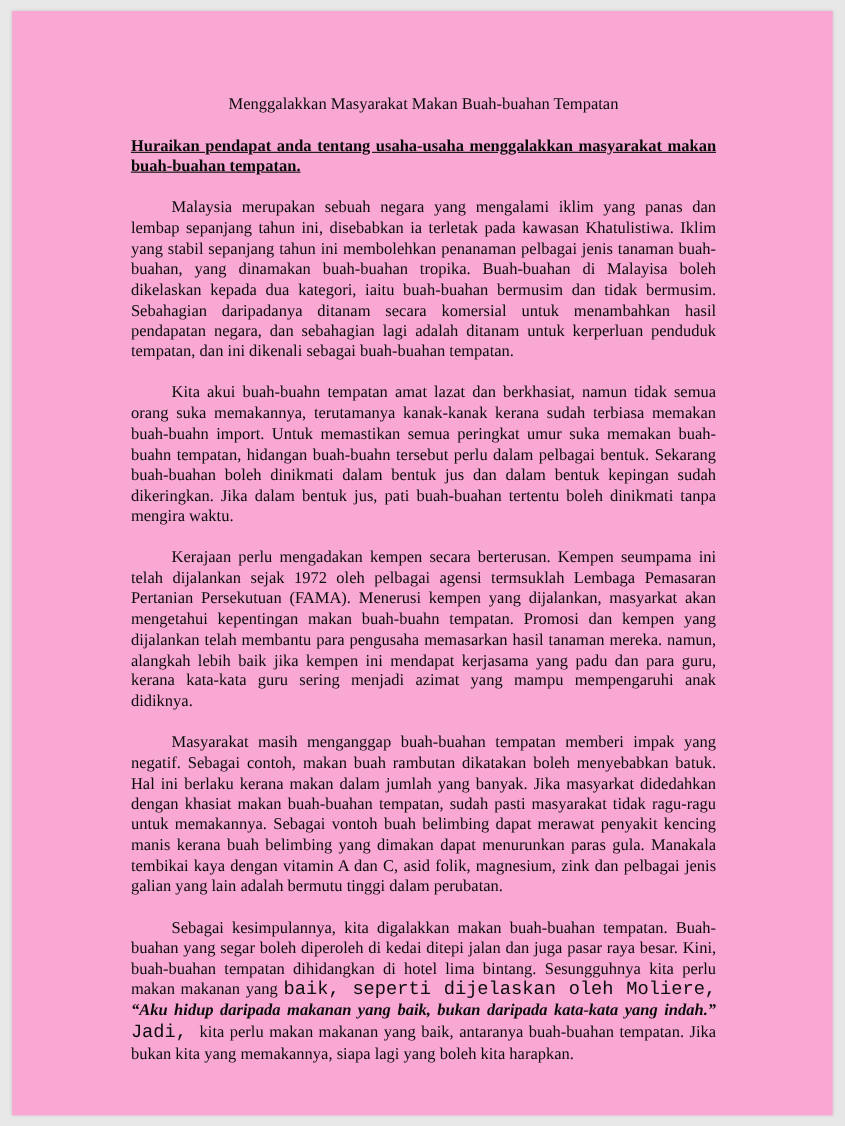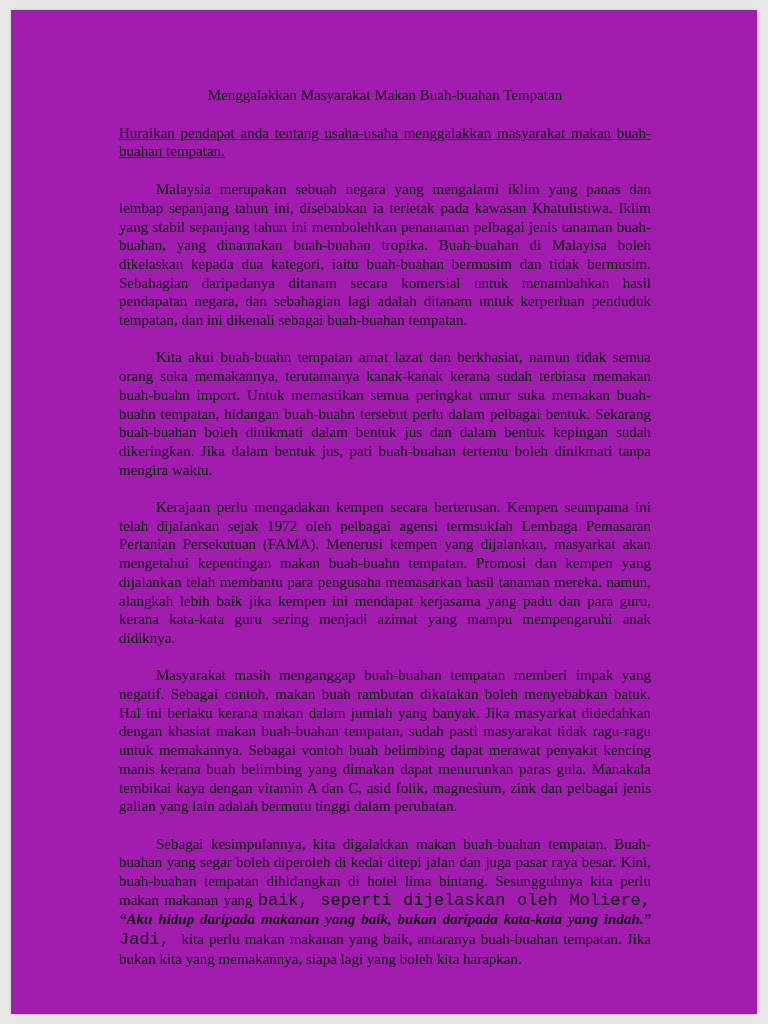--- a/index.html
+++ b/index.html
@@ -13,37 +13,37 @@
   .viewer {
     width: 768px;
     height: 1024px;
     box-sizing: border-box;
     padding: 10px 11px;
   }
   .page {
     box-sizing: border-box;
     width: 746px;
     height: 1004px;
-    background: #a21caf;
+    background: #f9a8d4;
     box-shadow: 0 0 3px rgba(0,0,0,0.15);
     padding: 76px 106px 60px 108px;
     font-family: "Liberation Serif", serif;
     font-size: 15px;
     line-height: 18.7px;
     color: #0b0b0b;
   }
   .doc-title {
     font-size: 15px;
     font-weight: normal;
     text-align: center;
     margin: 0 0 19px 0;
     line-height: 18.7px;
   }
   .question {
-    font-weight: normal;
+    font-weight: bold;
     text-decoration: underline;
     text-align: justify;
     margin: 12px 0 19px 0;
   }
   .para {
     text-align: justify;
     text-indent: 37px;
     margin: 0 0 18.7px 0;
   }
   .para:last-child { margin-bottom: 0; }

